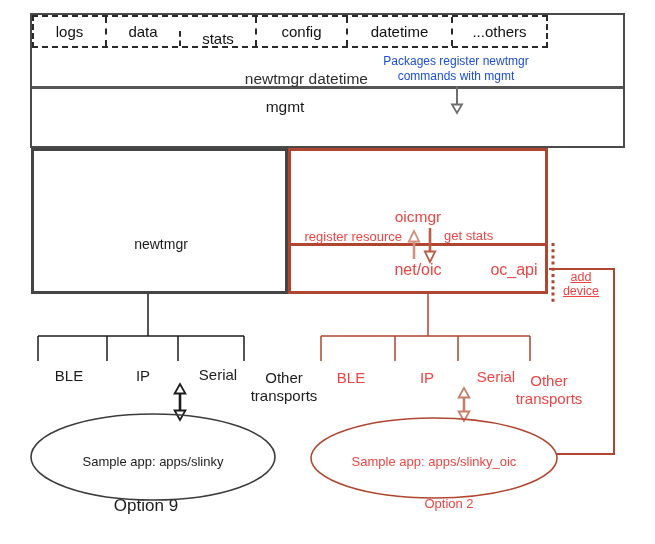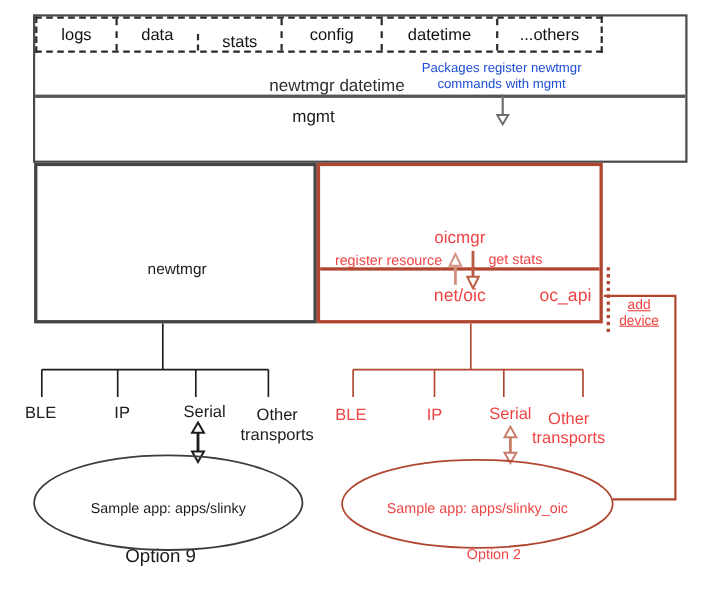--- a/index.html
+++ b/index.html
@@ -28,21 +28,21 @@
   .oicmgr-box{left:288px;top:148px;width:260px;height:146px;border:3px solid #b0462f;box-sizing:border-box;}
   .oic-divider{left:291px;top:243px;width:254px;height:3px;background:#b0462f;}
   .lbl-newtmgr{left:61px;top:236px;width:200px;font-size:14px;}
   .lbl-oicmgr{left:318px;top:208px;width:200px;font-size:15.5px;}
   .lbl-regres{left:298px;top:229px;width:104px;font-size:13px;}
   .lbl-getdata{left:444px;top:228px;width:70px;font-size:13px;}
   .lbl-netoic{left:368px;top:261px;width:100px;font-size:16px;}
   .lbl-ocapi{left:486px;top:261px;width:56px;font-size:16px;}
   .lbl-adddev{left:556px;top:271px;width:50px;font-size:12.5px;line-height:13.5px;text-decoration:underline;}
   
-  .tl{font-size:15px;}
+  .tl{font-size:15px;margin-left:32px;}
   .ble-l{left:17px;top:367px;width:40px;}
   .ip-l{left:91px;top:367px;width:40px;}
   .serial-l{left:156px;top:366px;width:60px;}
   .other-l{left:205px;top:369px;width:94px;line-height:18px;}
   .ble-r{left:299px;top:369px;width:40px;}
   .ip-r{left:375px;top:369px;width:40px;}
   .serial-r{left:434px;top:368px;width:60px;}
   .other-r{left:470px;top:372px;width:94px;line-height:18px;}
   
   .sample-l{left:43px;top:454px;width:220px;font-size:13px;}

